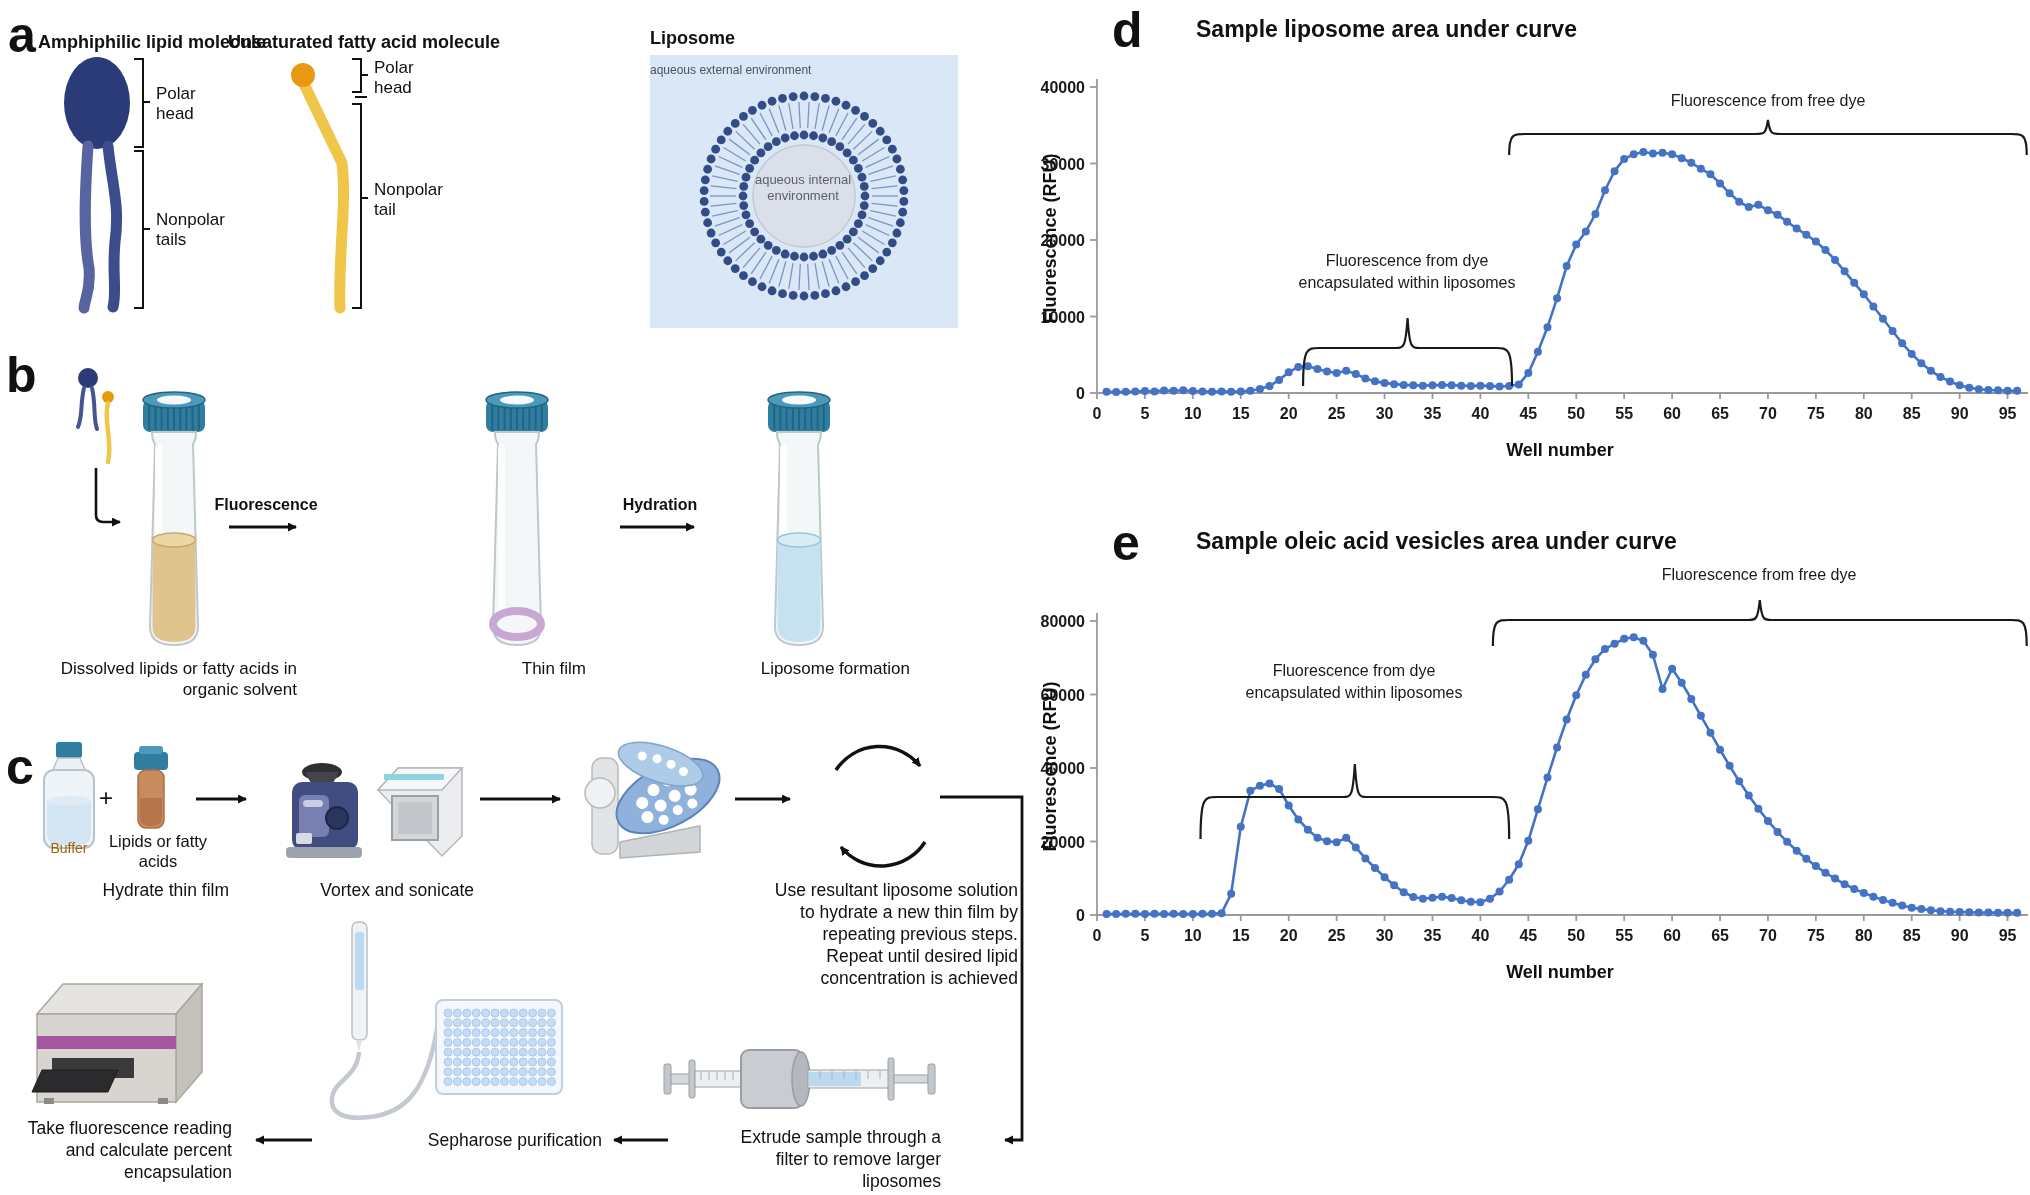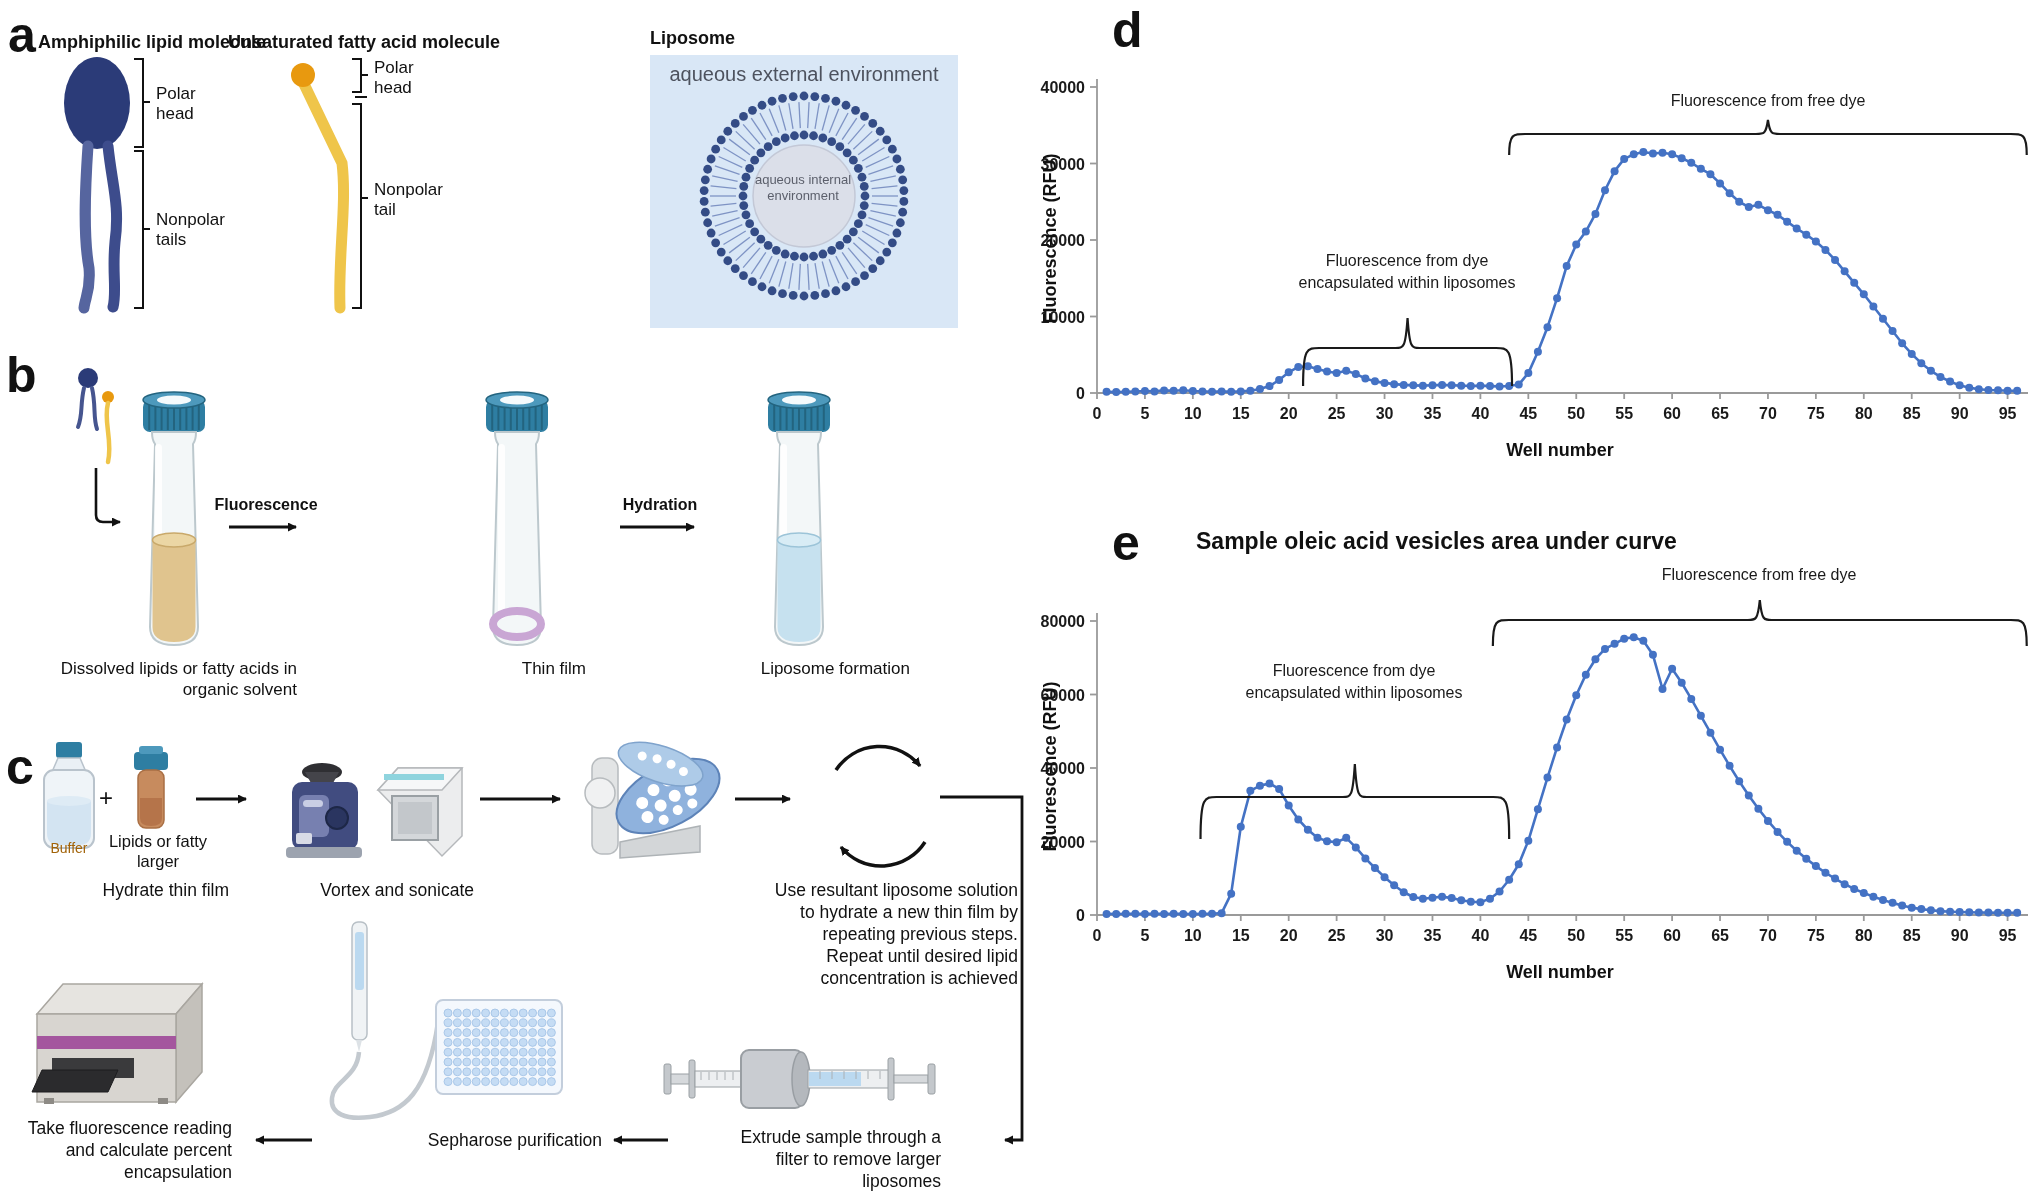--- a/index.html
+++ b/index.html
@@ -10,21 +10,21 @@
   .panel-letter{font-size:50px;font-weight:bold;line-height:1;}
   .ttl{font-size:18px;font-weight:bold;white-space:nowrap;}
   .lbl{font-size:17px;line-height:1.18;}
   .cap{font-size:17px;line-height:1.25;text-align:right;}
   .capb{font-size:17.5px;font-weight:normal;line-height:1.25;text-align:right;margin-left:12px;}
   .arrlbl{font-size:16px;font-weight:bold;text-align:center;white-space:nowrap;}
   .chart-title{font-size:23px;font-weight:bold;white-space:nowrap;}
   .axis-title{font-size:18px;font-weight:bold;white-space:nowrap;}
   .ann{font-size:16px;line-height:1.35;text-align:center;color:#1a1a1a;}
   .note{font-size:16.5px;text-align:center;line-height:1.2;}
-  .env{font-size:20px;color:#4d525e;text-align:center;}
+  .env{font-size:12px;color:#4d525e;}
   .core{font-size:13px;color:#5b5f6b;text-align:center;line-height:1.25;}
   .faint{font-size:14px;color:#a16207;text-align:center;}
   .vrt{transform:rotate(-90deg);transform-origin:center;}
 </style>
 </head>
 <body>
 
 <div id="fig">
 
 <svg id="gfx" width="2030" height="1195" viewBox="0 0 2030 1195">
@@ -829,29 +829,30 @@
 <div class="txt panel-letter" style="left:6px;top:350px;">b</div>
 <div class="txt arrlbl" style="left:196px;top:496px;width:140px;">Fluorescence</div>
 <div class="txt arrlbl" style="left:600px;top:496px;width:120px;">Hydration</div>
 <div class="txt cap" style="left:47px;top:658px;width:250px;">Dissolved lipids or fatty acids in organic solvent</div>
 <div class="txt cap" style="left:446px;top:658px;width:140px;">Thin film</div>
 <div class="txt cap" style="left:710px;top:658px;width:200px;">Liposome formation</div>
 
 <div class="txt panel-letter" style="left:6px;top:742px;">c</div>
 <div class="txt faint" style="left:44px;top:840px;width:50px;">Buffer</div>
 <div class="txt" style="left:99px;top:784px;font-size:24px;">+</div>
-<div class="txt note" style="left:102px;top:832px;width:112px;">Lipids or fatty larger</div>
+<div class="txt note" style="left:102px;top:832px;width:112px;">Lipids or fatty acids</div>
 <div class="txt capb" style="left:17px;top:880px;width:200px;">Hydrate thin film</div>
 <div class="txt capb" style="left:262px;top:880px;width:200px;">Vortex and sonicate</div>
 <div class="txt capb" style="left:694px;top:1127px;width:235px;">Extrude sample through a filter to remove larger liposomes</div>
 <div class="txt capb" style="left:754px;top:880px;width:252px;">Use resultant liposome solution to hydrate a new thin film by repeating previous steps. Repeat until desired lipid concentration is achieved</div>
 <div class="txt capb" style="left:350px;top:1130px;width:240px;">Sepharose purification</div>
 <div class="txt capb" style="left:5px;top:1118px;width:215px;">Take fluorescence reading and calculate percent encapsulation</div>
 
 <div class="txt panel-letter" style="left:1112px;top:5px;">d</div>
+<div class="txt chart-title" style="left:1196px;top:16px;">Sample liposome area under curve</div>
 <div class="txt axis-title vrt" style="left:950px;top:228px;width:200px;text-align:center;">Fluorescence (RFU)</div>
 <div class="txt axis-title" style="left:1460px;top:440px;width:200px;text-align:center;">Well number</div>
 <div class="txt ann" style="left:1658px;top:90px;width:220px;">Fluorescence from free dye</div>
 <div class="txt ann" style="left:1297px;top:250px;width:220px;">Fluorescence from dye encapsulated within liposomes</div>
 
 <div class="txt panel-letter" style="left:1112px;top:518px;">e</div>
 <div class="txt chart-title" style="left:1196px;top:528px;">Sample oleic acid vesicles area under curve</div>
 <div class="txt axis-title vrt" style="left:950px;top:756px;width:200px;text-align:center;">Fluorescence (RFU)</div>
 <div class="txt axis-title" style="left:1460px;top:962px;width:200px;text-align:center;">Well number</div>
 <div class="txt ann" style="left:1649px;top:564px;width:220px;">Fluorescence from free dye</div>

